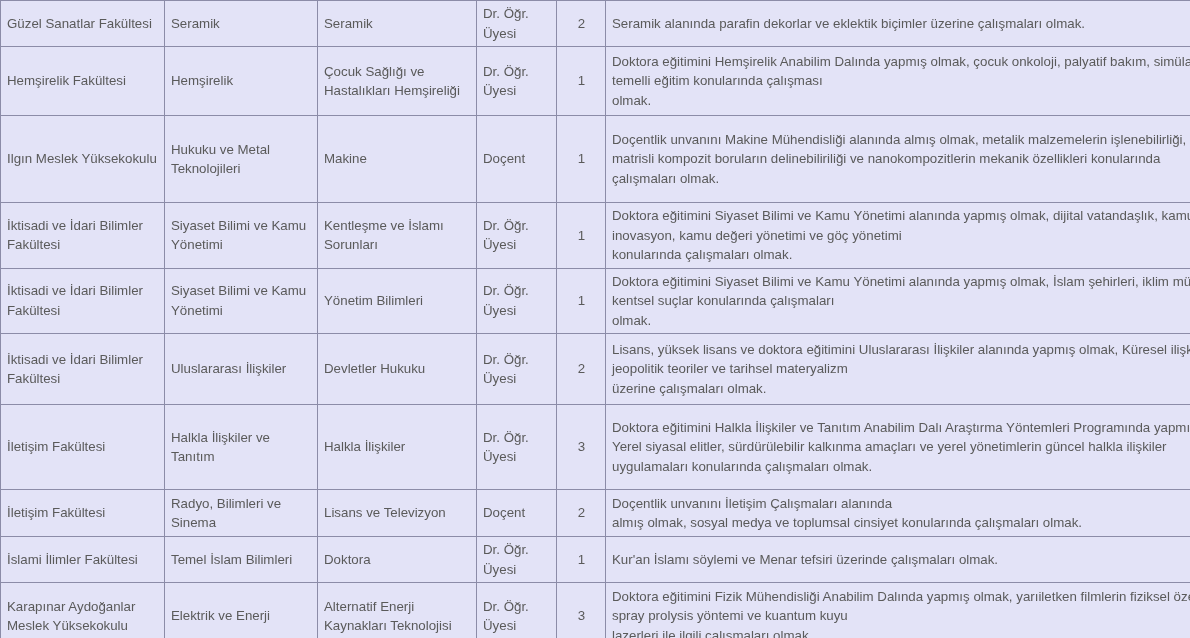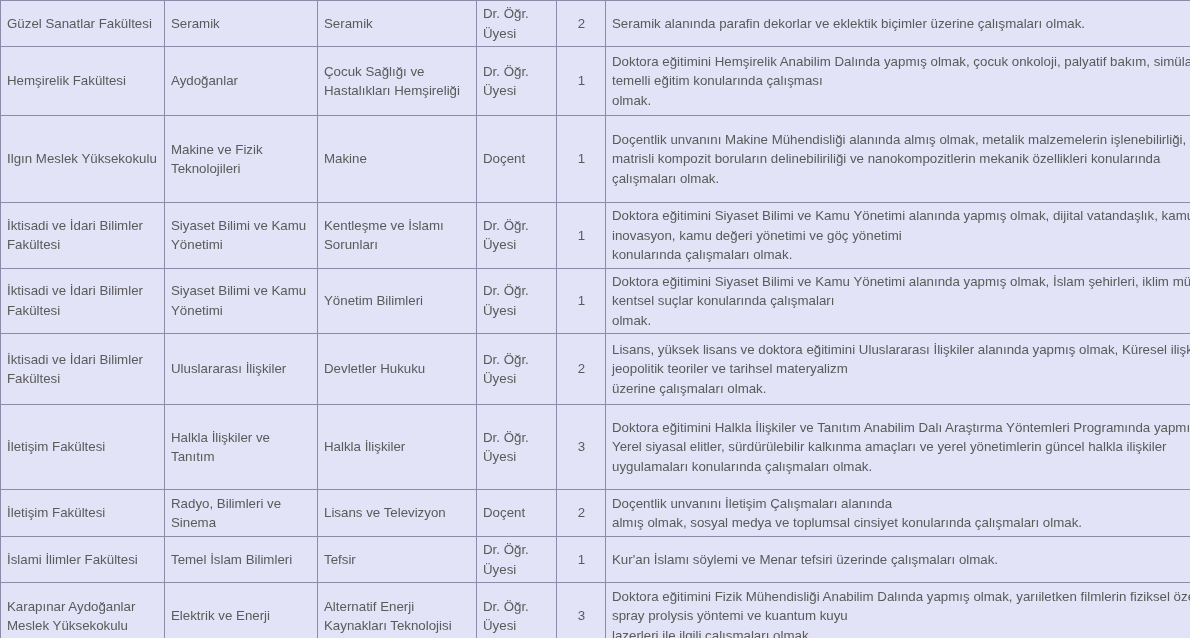--- a/index.html
+++ b/index.html
@@ -63,32 +63,32 @@
         <td class="c-dept">Seramik</td>
         <td class="c-program">Seramik</td>
         <td class="c-title">Dr. Öğr. Üyesi</td>
         <td class="c-count">2</td>
         <td class="c-desc">
           <span class="desc-line">Seramik alanında parafin dekorlar ve eklektik biçimler üzerine çalışmaları olmak.</span>
         </td>
       </tr>
       <tr class="row-h2">
         <td class="c-unit">Hemşirelik Fakültesi</td>
-        <td class="c-dept">Aydoğanlar</td>
+        <td class="c-dept">Hemşirelik</td>
         <td class="c-program">Çocuk Sağlığı ve Hastalıkları Hemşireliği</td>
         <td class="c-title">Dr. Öğr. Üyesi</td>
         <td class="c-count">1</td>
         <td class="c-desc">
           <span class="desc-line">Doktora eğitimini Hemşirelik Anabilim Dalında yapmış olmak, çocuk onkoloji, palyatif bakım, simülasyon temelli eğitim konularında çalışması</span>
           <span class="desc-line">olmak.</span>
         </td>
       </tr>
       <tr class="row-h3">
         <td class="c-unit">Ilgın Meslek Yüksekokulu</td>
-        <td class="c-dept">Makine ve Fizik Teknolojileri</td>
+        <td class="c-dept">Hukuku ve Metal Teknolojileri</td>
         <td class="c-program">Makine</td>
         <td class="c-title">Doçent</td>
         <td class="c-count">1</td>
         <td class="c-desc">
           <span class="desc-line">Doçentlik unvanını Makine Mühendisliği alanında almış olmak, metalik malzemelerin işlenebilirliği, polimer matrisli kompozit boruların delinebiliriliği ve nanokompozitlerin mekanik özellikleri konularında</span>
           <span class="desc-line">çalışmaları olmak.</span>
         </td>
       </tr>
       <tr class="row-h4">
         <td class="c-unit">İktisadi ve İdari Bilimler Fakültesi</td>
@@ -141,21 +141,21 @@
         <td class="c-title">Doçent</td>
         <td class="c-count">2</td>
         <td class="c-desc">
           <span class="desc-line">Doçentlik unvanını İletişim Çalışmaları alanında</span>
           <span class="desc-line">almış olmak, sosyal medya ve toplumsal cinsiyet konularında çalışmaları olmak.</span>
         </td>
       </tr>
       <tr class="row-h9">
         <td class="c-unit">İslami İlimler Fakültesi</td>
         <td class="c-dept">Temel İslam Bilimleri</td>
-        <td class="c-program">Tefsir</td>
+        <td class="c-program">Doktora</td>
         <td class="c-title">Dr. Öğr. Üyesi</td>
         <td class="c-count">1</td>
         <td class="c-desc">
           <span class="desc-line">Kur'an İslamı söylemi ve Menar tefsiri üzerinde çalışmaları olmak.</span>
         </td>
       </tr>
       <tr class="row-h10">
         <td class="c-unit">Karapınar Aydoğanlar Meslek Yüksekokulu</td>
         <td class="c-dept">Elektrik ve Enerji</td>
         <td class="c-program">Alternatif Enerji Kaynakları Teknolojisi</td>

